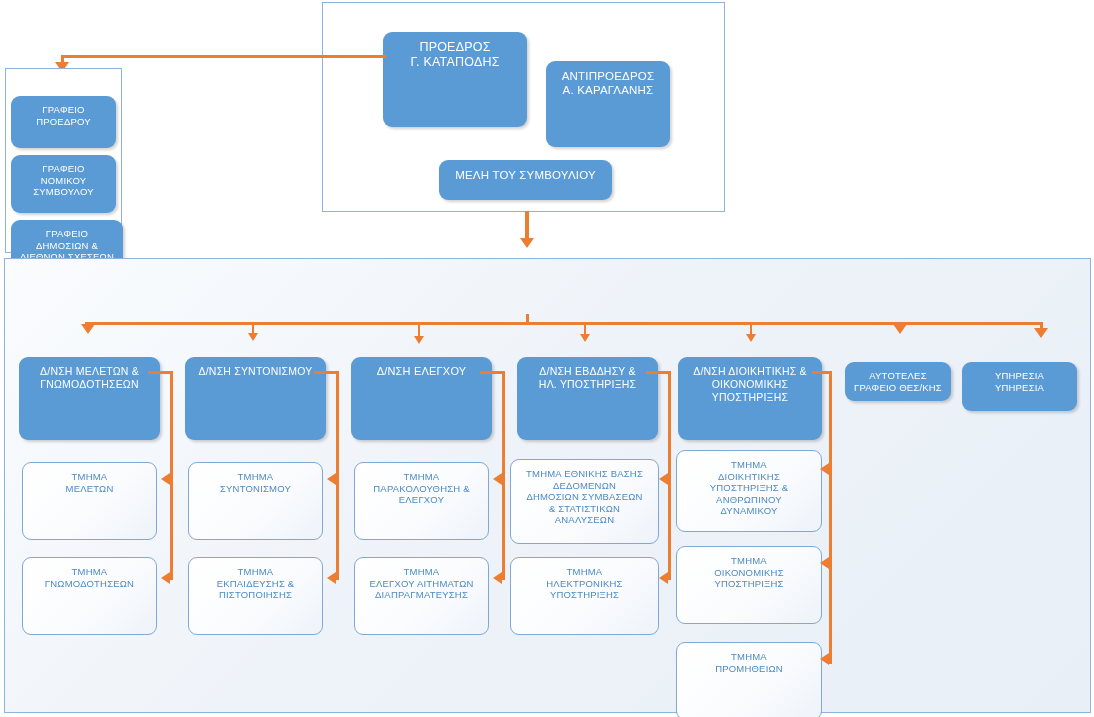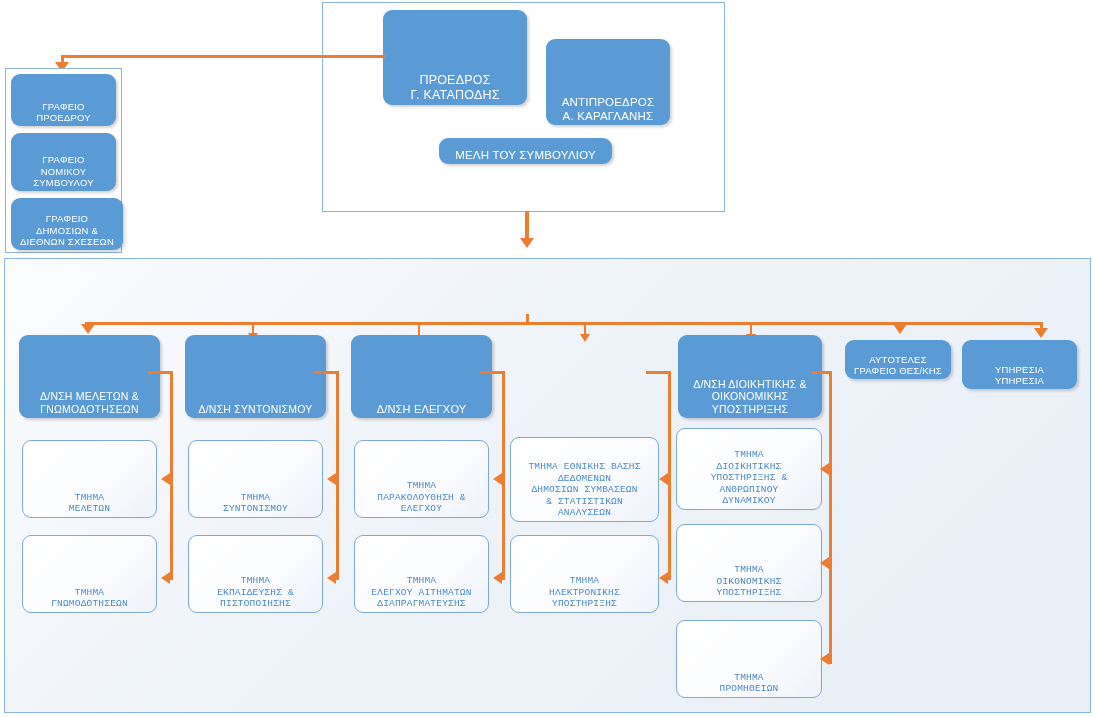--- a/index.html
+++ b/index.html
@@ -17,39 +17,39 @@
     position: absolute;
     border: 1px solid #8CB3DC;
     background: linear-gradient(135deg, #fafcfe 0%, #eef3f9 45%, #e9eff7 100%);
   }
   .container.plain { background: #ffffff; }
 
   
   .node {
     position: absolute;
     display: flex;
-    align-items: flex-end;
+    align-items: flex-start;
     justify-content: center;
     text-align: center;
     line-height: 1.22;
     letter-spacing: .2px;
-    padding: 2px 5px;
+    padding: 8px 5px;
     border-radius: 9px;
+    margin-top: 22px;
   }
   .node.blue {
     background: #5B9BD5;
     color: #ffffff;
     box-shadow: 2px 2px 3px rgba(0,0,0,0.18);
     border: none;
   }
   .node.white {
     background: linear-gradient(135deg, #ffffff 0%, #fbfcfe 55%, #eef3fa 100%);
     color: #4A8AC5;
     border: 1px solid #7FA9D4;
-    font-family: Liberation Mono, monospace;
   }
   .node span { display: block; width: 100%; }
 
   
   .line {
     position: absolute;
     background: #ED7D31;
   }
   .line.h { height: 3px; }
   .line.v { width: 3px; }
@@ -86,21 +86,21 @@
     </span>
   </div>
 
   <div class="node blue" style="left:546px; top:39px; width:124px; height:86px; font-size:11.5px;">
     <span>
       <span>ΑΝΤΙΠΡΟΕΔΡΟΣ</span>
       <span>Α. ΚΑΡΑΓΛΑΝΗΣ</span>
     </span>
   </div>
 
-  <div class="node blue" style="left:439px; top:138px; width:173px; height:26px; font-size:11.5px;">
+  <div class="node blue" style="left:439px; top:138px; width:173px; height:40px; font-size:11.5px;">
     <span>
       <span>ΜΕΛΗ ΤΟΥ ΣΥΜΒΟΥΛΙΟΥ</span>
     </span>
   </div>
 
   <div class="line h" style="left:61px; top:55px; width:325px;"></div>
   <div class="line v" style="left:61px; top:55px; height:14px;"></div>
   <div class="arrow down" style="left:55px; top:62px;"></div>
 
   <div class="container plain" style="left:5px; top:68px; width:117px; height:185px;"></div>
@@ -214,20 +214,26 @@
       <span>ΤΜΗΜΑ</span>
       <span>ΕΛΕΓΧΟΥ ΑΙΤΗΜΑΤΩΝ</span>
       <span>ΔΙΑΠΡΑΓΜΑΤΕΥΣΗΣ</span>
     </span>
   </div>
   <div class="line h" style="left:480px; top:371px; width:25px;"></div>
   <div class="line v" style="left:502px; top:371px; height:209px;"></div>
   <div class="arrow left" style="left:493px; top:473px;"></div>
   <div class="arrow left" style="left:493px; top:572px;"></div>
 
+  <div class="node blue" style="left:517px; top:335px; width:141px; height:83px; font-size:10.5px;">
+    <span>
+      <span>Δ/ΝΣΗ ΕΒΔΔΗΣΥ &amp;</span>
+      <span>ΗΛ. ΥΠΟΣΤΗΡΙΞΗΣ</span>
+    </span>
+  </div>
   <div class="node white" style="left:510px; top:437px; width:149px; height:85px; font-size:9.5px;">
     <span>
       <span>ΤΜΗΜΑ ΕΘΝΙΚΗΣ ΒΑΣΗΣ</span>
       <span>ΔΕΔΟΜΕΝΩΝ</span>
       <span>ΔΗΜΟΣΙΩΝ ΣΥΜΒΑΣΕΩΝ</span>
       <span>&amp; ΣΤΑΤΙΣΤΙΚΩΝ</span>
       <span>ΑΝΑΛΥΣΕΩΝ</span>
     </span>
   </div>
   <div class="node white" style="left:510px; top:535px; width:149px; height:78px; font-size:9.5px;">

